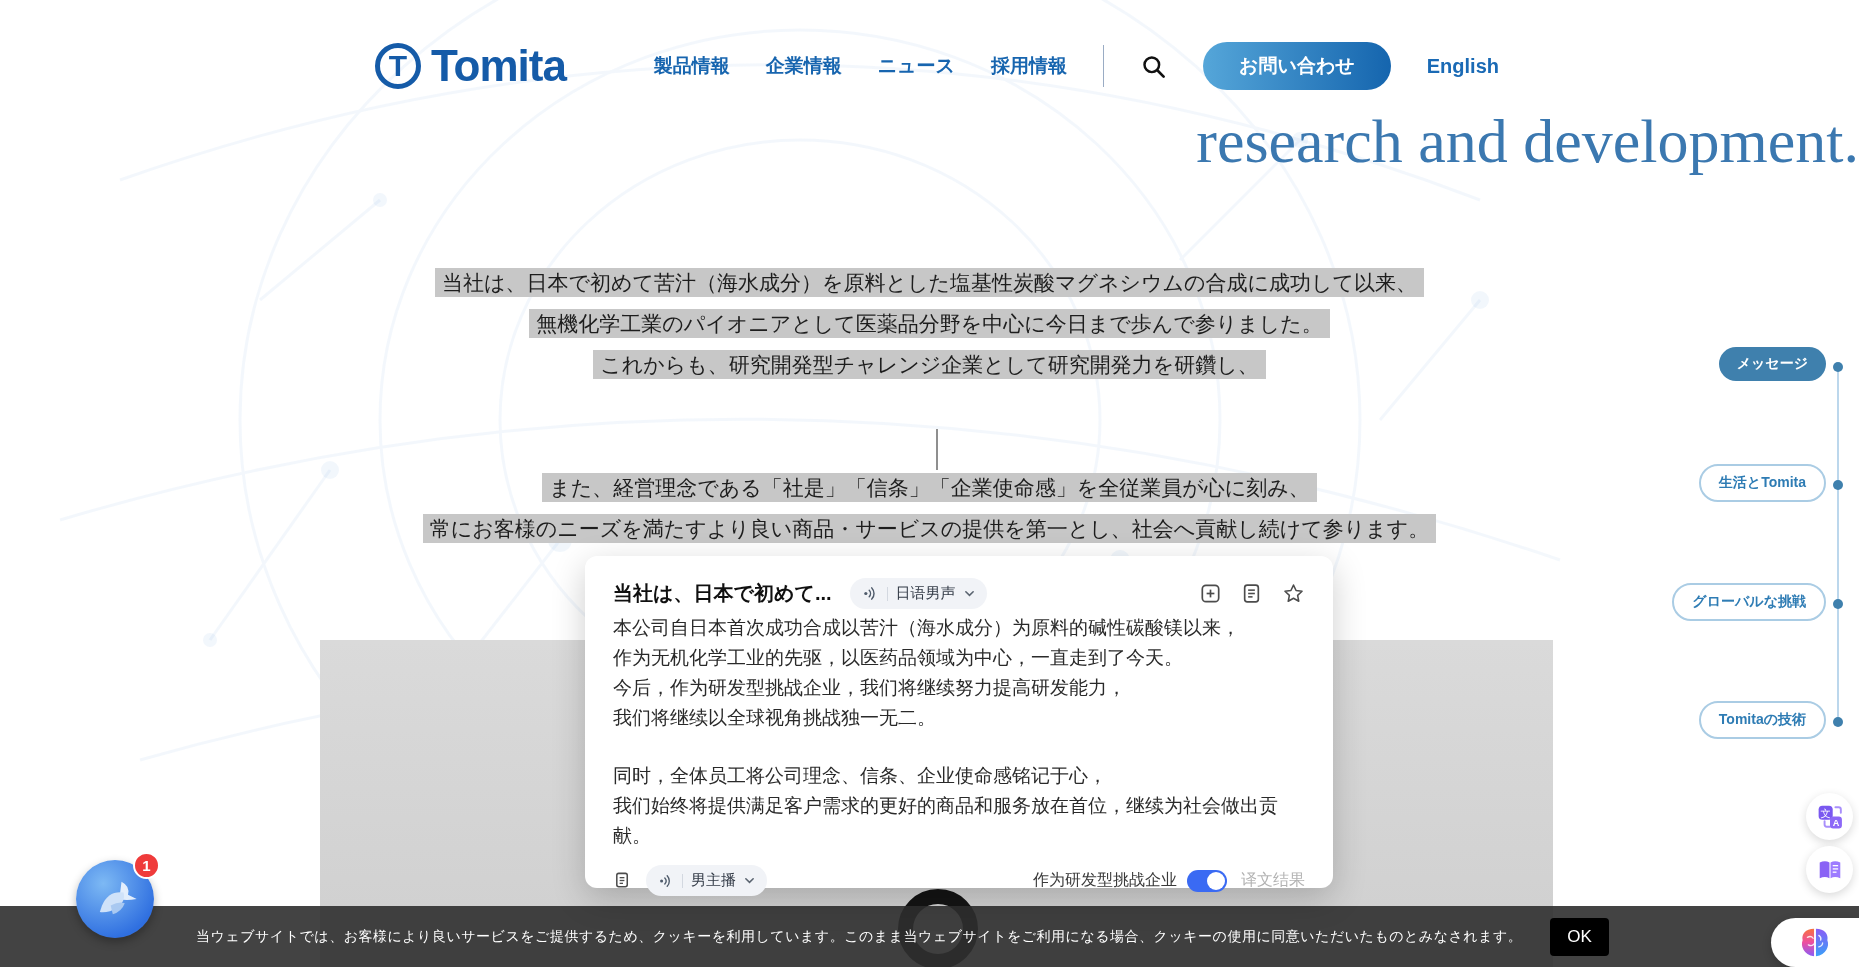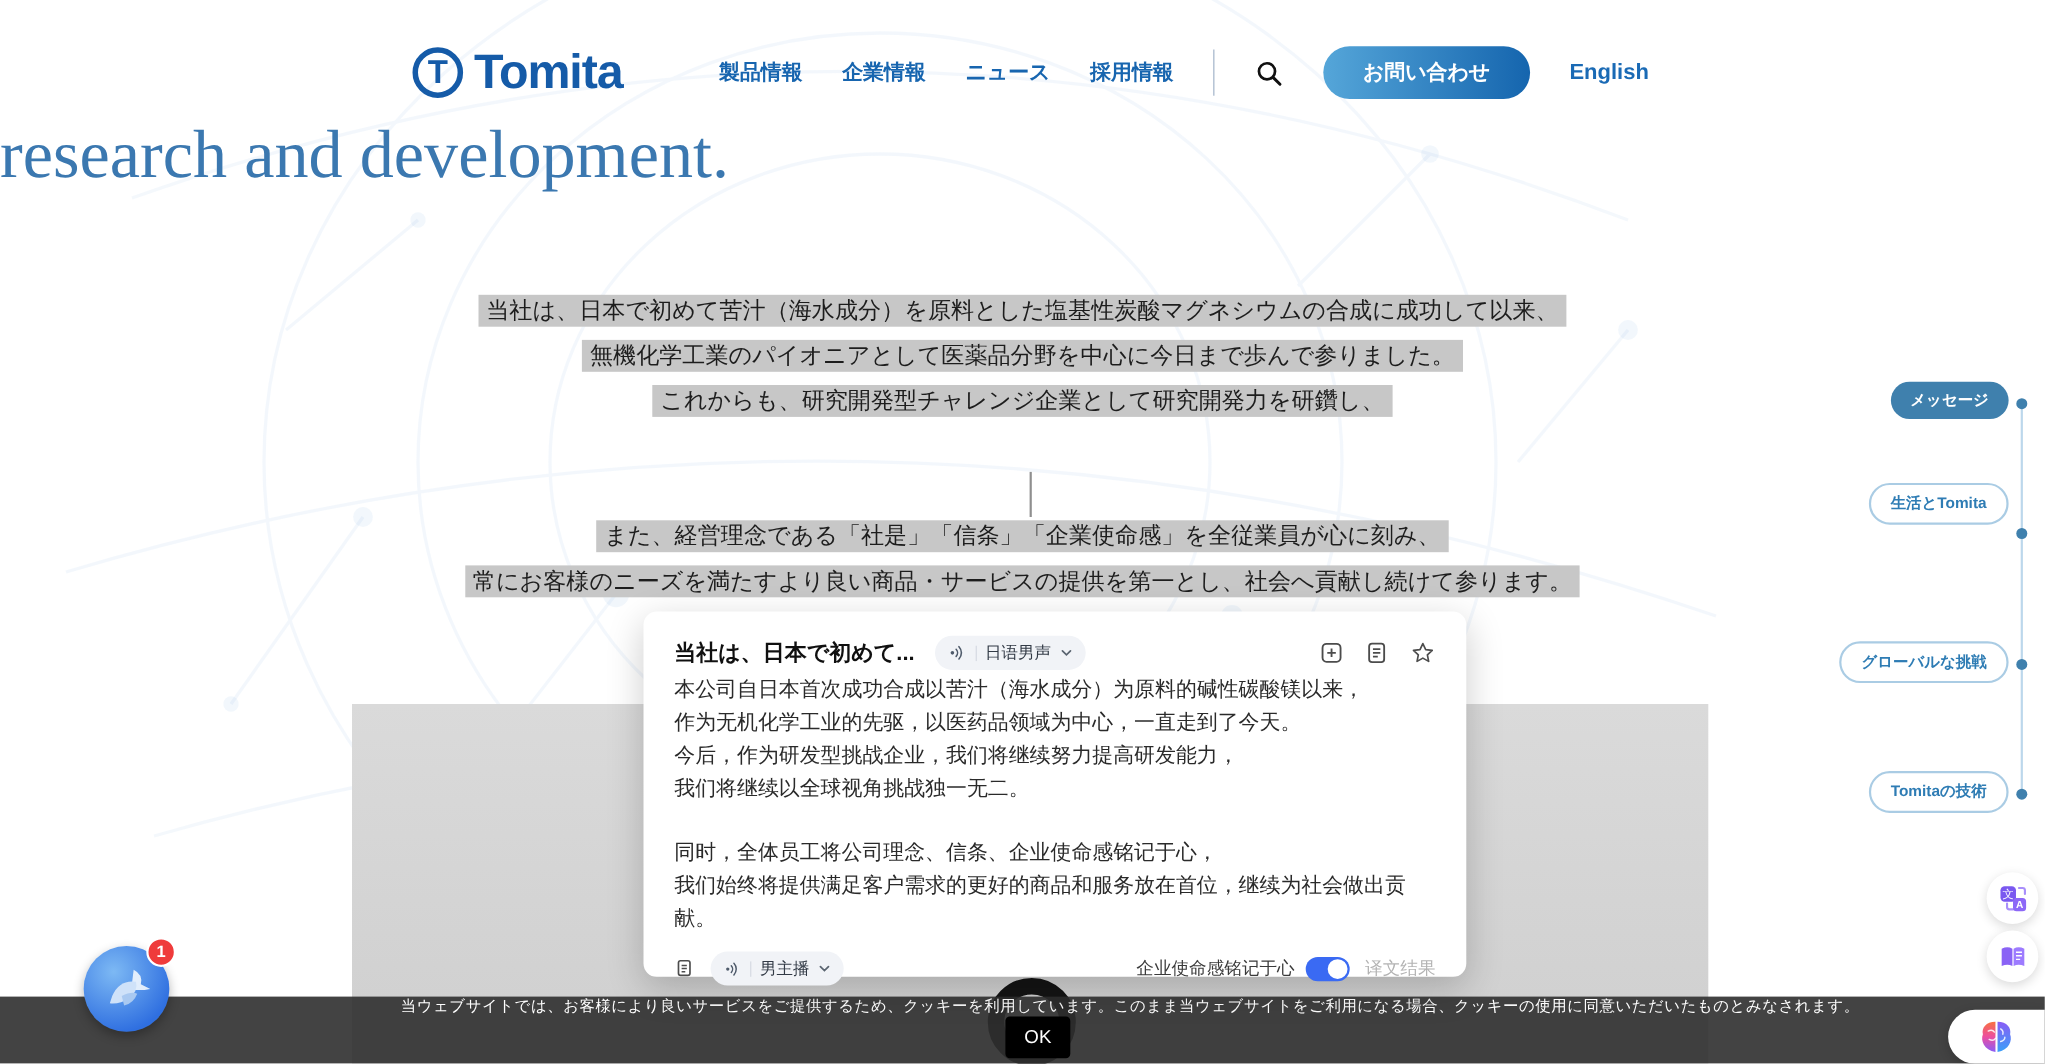--- a/index.html
+++ b/index.html
@@ -20,21 +20,21 @@
   .logo-text { font-size:44px; font-weight:bold; color:#155ba8; letter-spacing:-1px; }
   .nav { margin-left:auto; display:flex; align-items:center; gap:36px; }
   .nav-link { font-size:19px; font-weight:bold; color:#1765af; cursor:pointer; white-space:nowrap; }
   .header-divider { width:1px; height:42px; background:#56759c; opacity:.6; }
   .search-btn { cursor:pointer; display:flex; align-items:center; }
   .contact-btn { background:linear-gradient(90deg,#55a6d9,#1565ae); color:#fff; font-size:19px;
     font-weight:bold; border:none; border-radius:24px; padding:11px 36px; cursor:pointer; white-space:nowrap; }
   .lang-link { font-size:20px; font-weight:bold; color:#1a6ab5; cursor:pointer; }
 
   
-  .page-title { position:absolute; top:106px; left:0; width:1859px; text-align:left;
+  .page-title { position:absolute; top:106px; left:0; width:1859px; text-align:right;
     font-family:"Liberation Serif", serif; font-weight:500; font-size:62px; color:#3b78b0; z-index:2; }
   .para { position:absolute; left:0; width:1859px; text-align:center; font-size:21px;
     line-height:41px; font-weight:500; color:#1d1d1d; z-index:3; }
   .para .hl { background:#c7c7c7; padding:3px 7px; }
   .para1 { top:262px; }
   .para2 { top:467px; }
   .v-divider { position:absolute; left:936px; top:429px; width:2px; height:41px; background:#8f8f8f; z-index:3; }
 
   
   .section-nav { position:absolute; inset:0; z-index:7; pointer-events:none; }
@@ -68,21 +68,21 @@
   .foot-pill { margin-left:14px; }
   .glossary { margin-left:auto; font-size:16px; color:#3a3a3a; }
   .toggle { position:relative; width:40px; height:22px; border-radius:11px; background:#3a6af3;
     margin-left:10px; cursor:pointer; flex:0 0 auto; }
   .toggle::after { content:""; position:absolute; right:2px; top:2px; width:18px; height:18px;
     border-radius:50%; background:#fff; }
   .result-label { font-size:16px; color:#b3b3b3; margin-left:14px; white-space:nowrap; }
 
   
   .cookie-bar { position:absolute; left:0; bottom:0; width:1859px; height:61px;
-    background:rgba(47,47,47,.9); z-index:10; display:flex; align-items:center;flex-direction:column; }
+    background:rgba(47,47,47,.9); z-index:10; display:flex; align-items:center; }
   .cookie-msg { margin-left:196px; color:#fff; font-size:14px; letter-spacing:.5px; white-space:nowrap; }
   .ok-btn { margin-left:28px; background:#000000; color:#fff; font-size:17px; border:none;
     border-radius:4px; padding:9px 17px; cursor:pointer; }
 
   
   .bird-widget { position:absolute; left:76px; top:860px; width:78px; height:78px; border-radius:50%;
     background:radial-gradient(circle at 35% 30%,#7db9f4,#2f6fe0 75%); z-index:20; cursor:pointer;
     box-shadow:0 4px 10px rgba(0,0,0,.3); display:flex; align-items:center; justify-content:center; }
   .badge { position:absolute; top:-8px; right:-6px; width:27px; height:27px; border-radius:50%;
     background:#ef3b3b; border:2px solid #fff; color:#fff; font-size:15px; font-weight:bold;
@@ -162,21 +162,21 @@
   <div class="v-divider"></div>
 
   <div class="para para2">
     <div><span class="hl">また、経営理念である「社是」「信条」「企業使命感」を全従業員が心に刻み、</span></div>
     <div><span class="hl">常にお客様のニーズを満たすより良い商品・サービスの提供を第一とし、社会へ貢献し続けて参ります。</span></div>
   </div>
 
   <div class="section-nav">
     <div class="sn-line"></div>
     <div class="sn-pill sn-active" style="top:347px; right:33px;">メッセージ</div>
-    <div class="sn-pill sn-idle" style="top:439px; right:33px;">生活とTomita</div>
+    <div class="sn-pill sn-idle" style="top:464px; right:33px;">生活とTomita</div>
     <div class="sn-pill sn-idle" style="top:583px; right:33px;">グローバルな挑戦</div>
     <div class="sn-pill sn-idle" style="top:701px; right:33px;">Tomitaの技術</div>
     <span class="sn-dot" style="top:362px;"></span>
     <span class="sn-dot" style="top:480px;"></span>
     <span class="sn-dot" style="top:599px;"></span>
     <span class="sn-dot" style="top:717px;"></span>
   </div>
 
   <div class="photo-block"></div>
   <div class="emblem"></div>
@@ -252,21 +252,21 @@
           </svg>
         </span>
         <span class="vp-sep"></span>
         <span class="voice-label">男主播</span>
         <span style="display:flex;">
           <svg width="11" height="8" viewBox="0 0 12 8">
               <path d="M2 1.5 L6 5.5 L10 1.5" fill="none" stroke="#5a6470" stroke-width="1.7" stroke-linecap="round"></path>
             </svg>
         </span>
       </span>
-      <span class="glossary">企业使命感铭记于心</span>
+      <span class="glossary">作为研发型挑战企业</span>
       <span class="toggle"></span>
       <span class="result-label">译文结果</span>
     </div>
   </div>
 
   <div class="cookie-bar">
     <span class="cookie-msg">当ウェブサイトでは、お客様により良いサービスをご提供するため、クッキーを利用しています。このまま当ウェブサイトをご利用になる場合、クッキーの使用に同意いただいたものとみなされます。</span>
     <button class="ok-btn">OK</button>
   </div>
 

